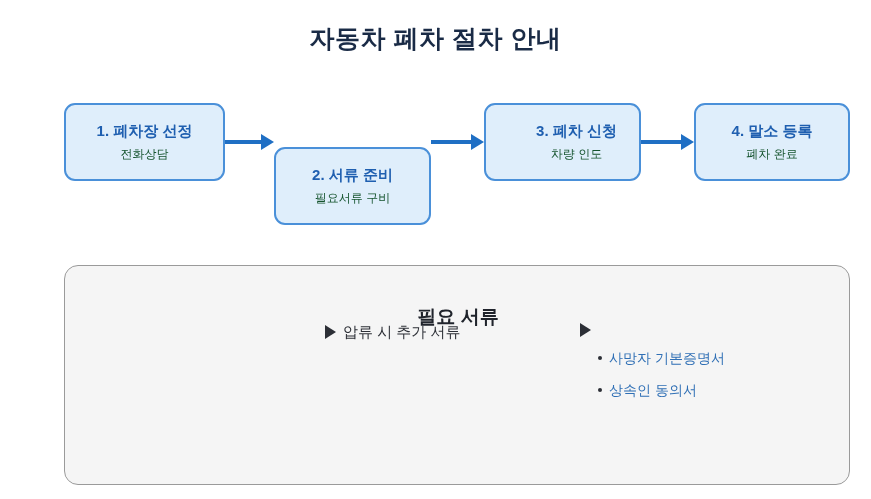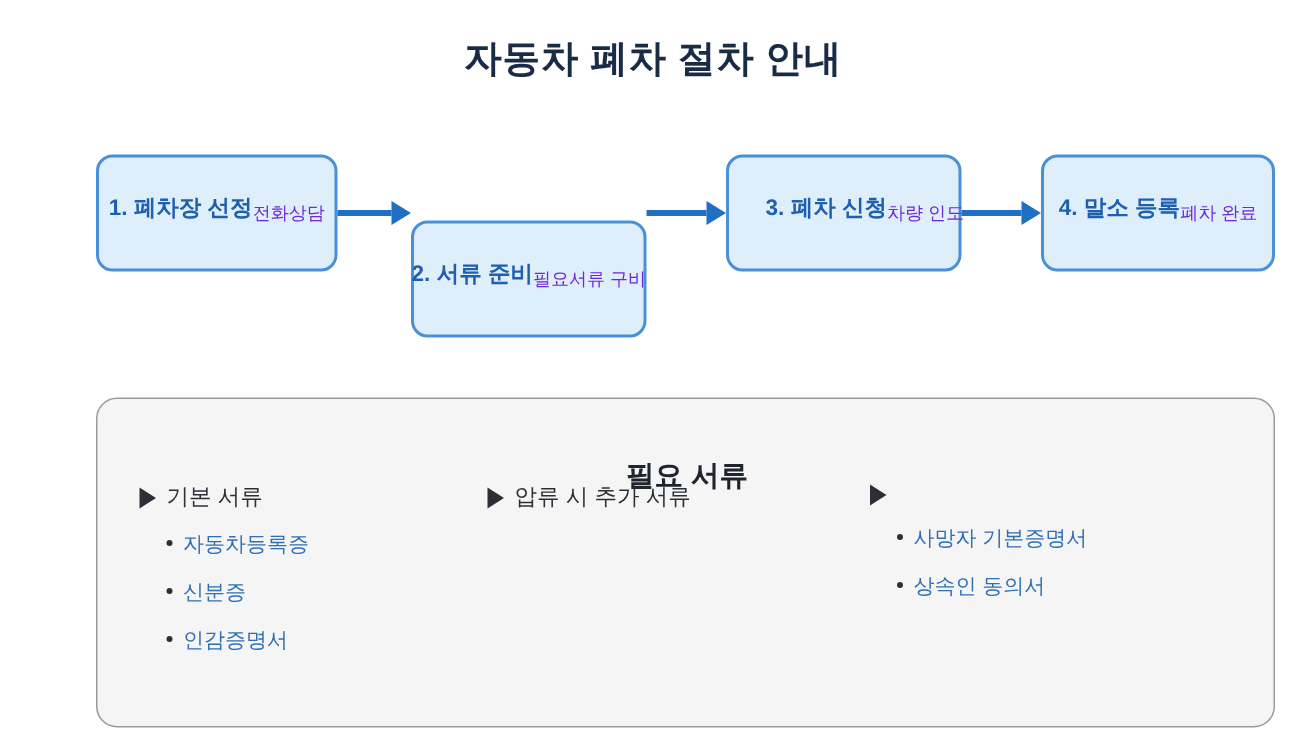--- a/index.html
+++ b/index.html
@@ -38,35 +38,35 @@
   }
   .step-box {
     position: absolute;
     top: 0;
     height: 78px;
     box-sizing: border-box;
     background: #dfeefb;
     border: 2px solid #4a90d9;
     border-radius: 11px;
     display: flex;
-    flex-direction: row;
+    flex-direction: column;
     align-items: center;
     justify-content: center;
   }
   .step-title {
     font-size: 15px;
     font-weight: bold;
     color: #1f5fb0;
     line-height: 1.2;
     margin-bottom: 7px;
     white-space: nowrap;
   }
   .step-sub {
     font-size: 12px;
-    color: #6d28d9;
+    color: #14532d;
     line-height: 1.2;
     white-space: nowrap;
   }
 
   .step-box.s1 { left: 0px;   width: 161px; }
   .step-box.s2 { left: 210px; width: 157px; margin-top: 44px; }
   .step-box.s3 { left: 420px; width: 157px; padding-left: 28px; }
   .step-box.s4 { left: 630px; width: 156px; }
 
   .arrow {
@@ -223,40 +223,20 @@
   </div>
 
 </div>
 
 <div class="docs-panel">
 
   <div class="docs-title">필요 서류</div>
 
   <div class="docs-columns">
 
-    <div class="docs-col c1">
-      <div class="col-head">
-        <span class="tri-icon"></span>
-        <span>기본 서류</span>
-      </div>
-      <ul class="col-items">
-        <li>
-          <span class="dot-icon"></span>
-          <span>자동차등록증</span>
-        </li>
-        <li>
-          <span class="dot-icon"></span>
-          <span>신분증</span>
-        </li>
-        <li>
-          <span class="dot-icon"></span>
-          <span>인감증명서</span>
-        </li>
-      </ul>
-    </div>
 
     <div class="docs-col c2">
       <div class="col-head">
         <span class="tri-icon"></span>
         <span>압류 시 추가 서류</span>
       </div>
     </div>
 
     <div class="docs-col c3">
       <div class="col-head">

